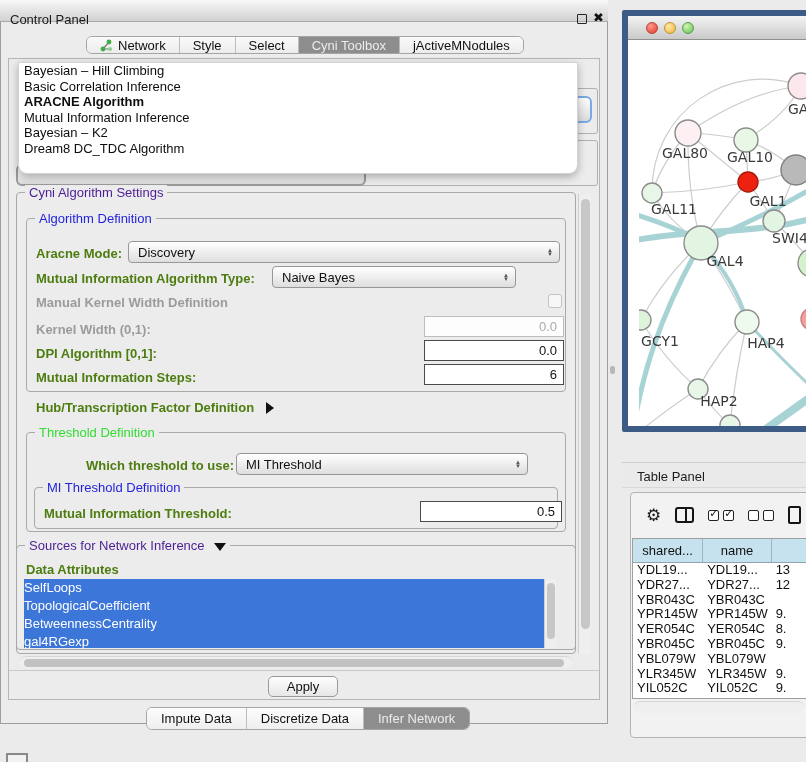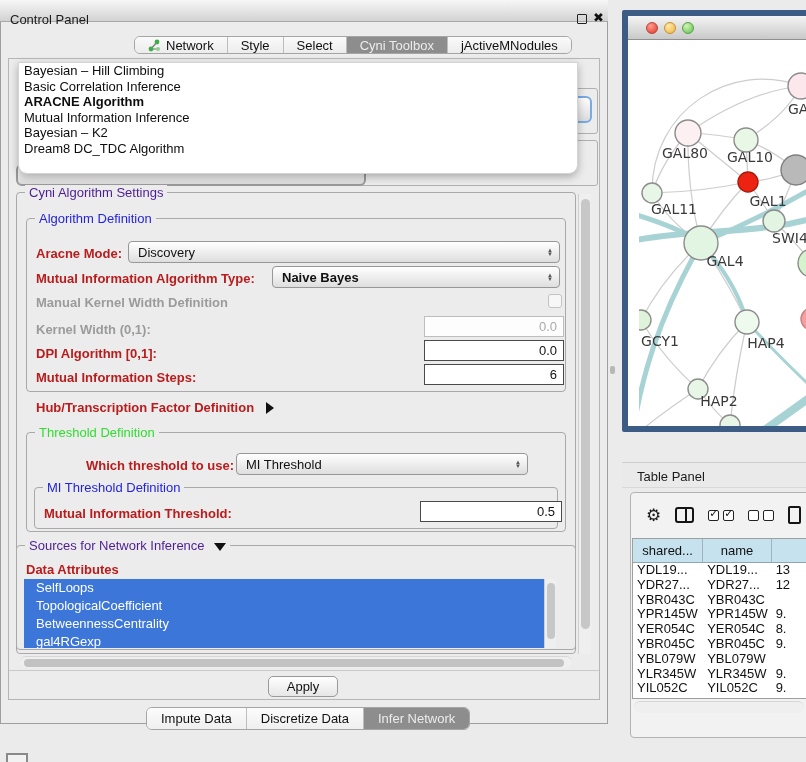--- a/index.html
+++ b/index.html
@@ -11,21 +11,21 @@
   #cp { left:0; top:8; width:608px; height:724px; background:#ececec;
         border:1px solid #9e9e9e; }
   #cp-titlebar { left:0; top:8; width:608px; height:22px;
         background:linear-gradient(#f7f7f7,#d2d2d2); border-bottom:1px solid #a8a8a8; }
   #cp-title { left:10px; top:12px; font-size:13px; color:#1c1c1c; }
   .win-float { left:577px; top:14px; width:10px; height:10px; border:1.5px solid #222; border-radius:1px; }
   .win-close { left:593px; top:10px; font-size:13px; font-weight:bold; color:#111; }
 
   
   #cp-tabs { left:86px; top:36px; height:18px; display:flex; align-items:stretch;
-     border:1px solid #a5a5a5; border-radius:6px; overflow:hidden; background:#f3f3f3;margin-left:48px; }
+     border:1px solid #a5a5a5; border-radius:6px; overflow:hidden; background:#f3f3f3; }
   .tab { padding:3px 13px; font-size:13px; color:#111; display:flex; align-items:center; gap:5px;
      border-right:1px solid #bdbdbd; background:linear-gradient(#fafafa,#ececec); white-space:nowrap; }
   .tab:last-child { border-right:none; }
   .tab.sel { background:#8d8d8d; color:#ececec; }
 
   #cp-inner { left:8px; top:58px; width:592px; height:642px;
      border:1px solid #b6b6b6; background:#ececec; }
 
   
   .frag-box { border:1px solid #b0b0b0; border-radius:3px; background:#ececec; }
@@ -39,21 +39,21 @@
   .dd-item { font-size:13px; line-height:15.6px; padding-left:5px; color:#0d0d0d; }
   .dd-item.dd-sel { font-weight:bold; }
 
   
   .group { border:1px solid #a9a9a9; border-radius:4px; }
   .group-title { position:absolute; top:-8px; left:8px; background:#ececec;
      padding:0 4px; font-size:13px; color:#4c1d95; white-space:nowrap; }
   .t-blue  { color:#2323dd; }
   .t-green { color:#30dd30; }
 
-  .lbl  { font-size:13px; font-weight:bold; color:#b91c1c; white-space:nowrap; }
+  .lbl  { font-size:13px; font-weight:bold; color:#4d7c0f; white-space:nowrap; }
   .lbl-dis { font-size:13px; font-weight:bold; color:#9b9b9b; white-space:nowrap; }
 
   .combo { border:1px solid #979797; border-radius:4px;
      background:linear-gradient(#ffffff,#dedede); height:22px; display:flex;
      align-items:center; font-size:13px; color:#111; padding-left:9px; }
   .combo .spacer { flex:1; }
   .stepper { display:flex; flex-direction:column; justify-content:center; line-height:4px;
      padding-right:6px; color:#555; font-size:6px; }
 
   .numfield { border:1px solid #4a4a4a; background:#fff; height:21px;
@@ -62,21 +62,21 @@
   .numfield.dis { border:1px solid #bdbdbd; color:#ababab; background:#fdfdfd; }
 
   .checkbox { width:14px; height:14px; border:1px solid #c3c3c3; border-radius:3px; background:#f7f7f7; }
 
   .vscroll { background:#efefef; border-left:1px solid #cfcfcf; }
   .vthumb  { background:#c7c7c7; border-radius:5px; }
   .hscroll { background:#efefef; border-top:1px solid #d6d6d6; border-radius:6px; }
   .hthumb  { background:#c2c2c2; border-radius:4px; }
 
   .attr-list { background:#ffffff; overflow:hidden; }
-  .attr-item { height:18px; line-height:18px; font-size:13px; padding-left:12px;
+  .attr-item { height:18px; line-height:18px; font-size:13px; padding-left:0;
      background:#3c76d9; color:#ffffff; white-space:nowrap; }
 
   .expander-tri { display:inline-block; width:0; height:0; border-left:8px solid #111;
      border-top:6px solid transparent; border-bottom:6px solid transparent; margin-left:8px; vertical-align:-2px;}
   .down-tri { display:inline-block; width:0; height:0; border-top:8px solid #111;
      border-left:6px solid transparent; border-right:6px solid transparent; margin-left:6px; vertical-align:-1px;}
 
   #apply-btn { left:268px; top:676px; width:70px; height:21px; border:1px solid #9a9a9a;
      border-radius:5px; background:linear-gradient(#fefefe,#e6e6e6); font-size:13px;
      color:#111; text-align:center; line-height:19px; }
@@ -191,21 +191,21 @@
 <div class="abs group" style="left:26px;top:218px;width:540px;height:174px;">
   <span class="group-title t-blue">Algorithm Definition</span>
 </div>
 <div class="abs lbl" style="left:36px;top:246px;">Aracne Mode:</div>
 <div class="abs combo" style="left:128px;top:241px;width:432px;">
   <span>Discovery</span>
   <span class="spacer"></span>
     <span class="stepper">▲<br>▼</span>
 </div>
 <div class="abs lbl" style="left:36px;top:271px;">Mutual Information Algorithm Type:</div>
-<div class="abs combo" style="left:272px;top:266px;width:288px;font-weight:bold;">
+<div class="abs combo" style="left:272px;top:266px;width:244px;">
   <span>Naive Bayes</span>
   <span class="spacer"></span>
     <span class="stepper">▲<br>▼</span>
 </div>
 <div class="abs lbl-dis" style="left:36px;top:295px;">Manual Kernel Width Definition</div>
 <div class="abs checkbox" style="left:548px;top:294px;"></div>
 <div class="abs lbl-dis" style="left:36px;top:322px;">Kernel Width (0,1):</div>
 <div class="abs" style="left:424px;top:316px;width:140px;">
   <input class="numfield dis" readonly="" value="0.0" style="">
 </div>

